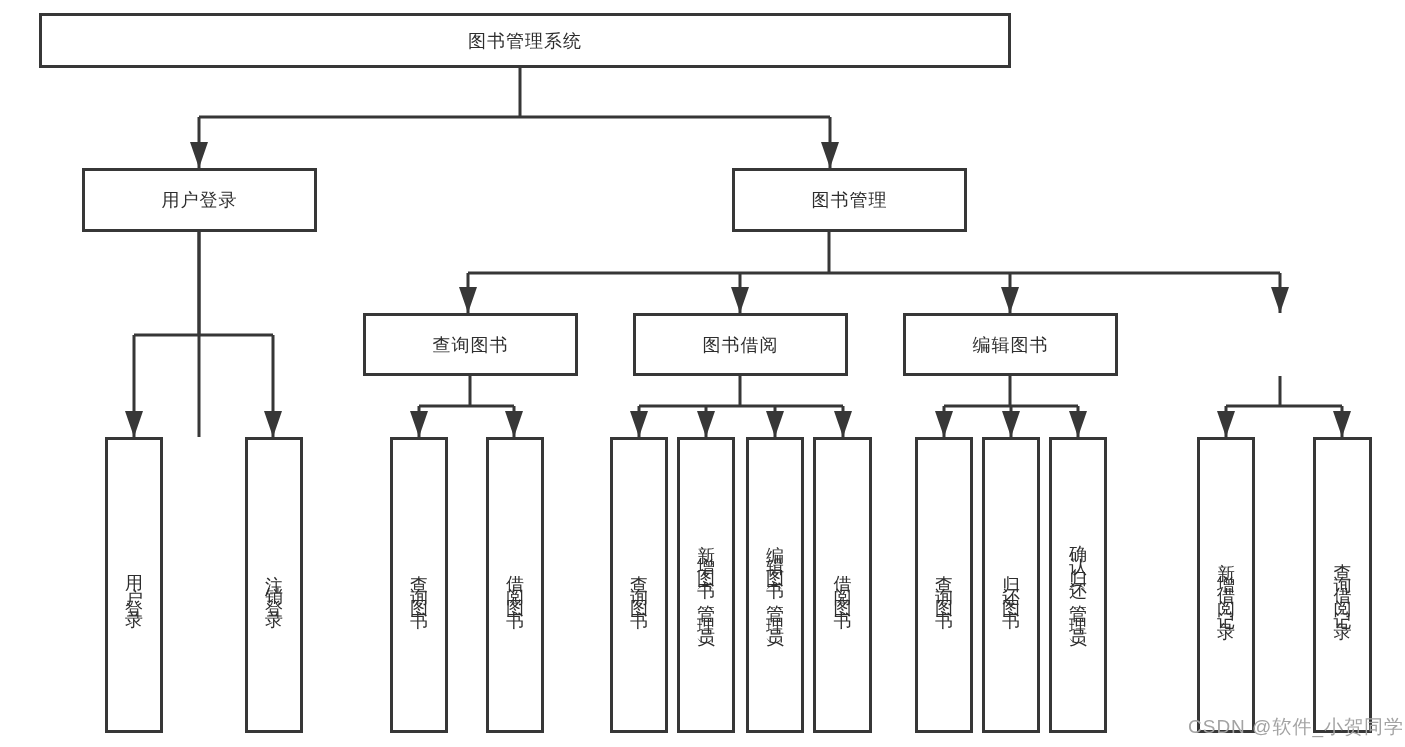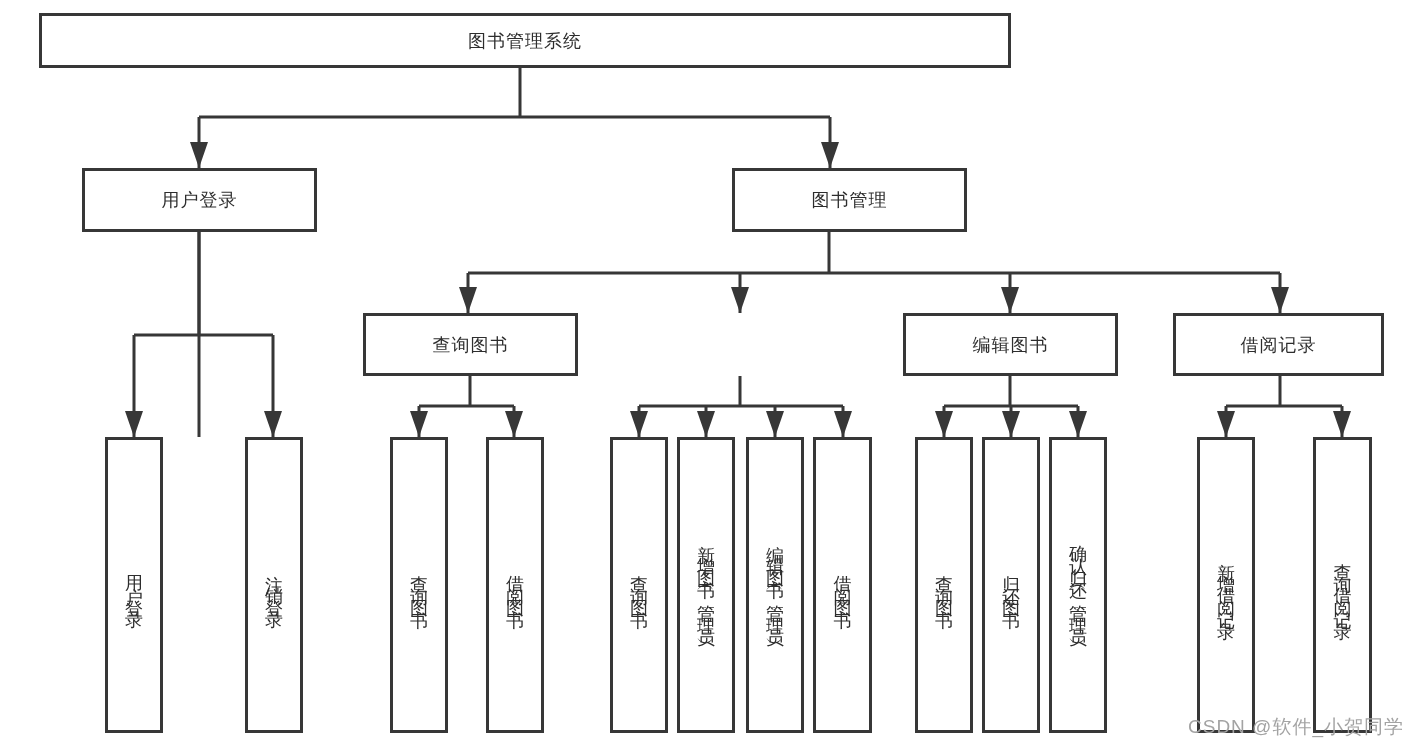--- a/index.html
+++ b/index.html
@@ -103,25 +103,25 @@
   <div class="node node-l2" style="left:82px;">
     <span>用户登录</span>
   </div>
   <div class="node node-l2" style="left:712px;margin-left:20px;">
     <span>图书管理</span>
   </div>
 
   <div class="node node-l3" style="left:363px;">
     <span>查询图书</span>
   </div>
+  <div class="node node-l3" style="left:633px;">
+    <span>图书借阅</span>
+  </div>
   <div class="node node-l3" style="left:903px;">
     <span>编辑图书</span>
-  </div>
-  <div class="node node-l3" style="left:1173px;width:211px;">
-    <span>借阅记录</span>
   </div>
 
   <div class="node leaf" style="left:105px;">
     <span class="vtext">用户登录</span>
   </div>
   <div class="node leaf" style="left:245px;">
     <span class="vtext">注销登录</span>
   </div>
   <div class="node leaf" style="left:390px;">
     <span class="vtext">查询图书</span>

